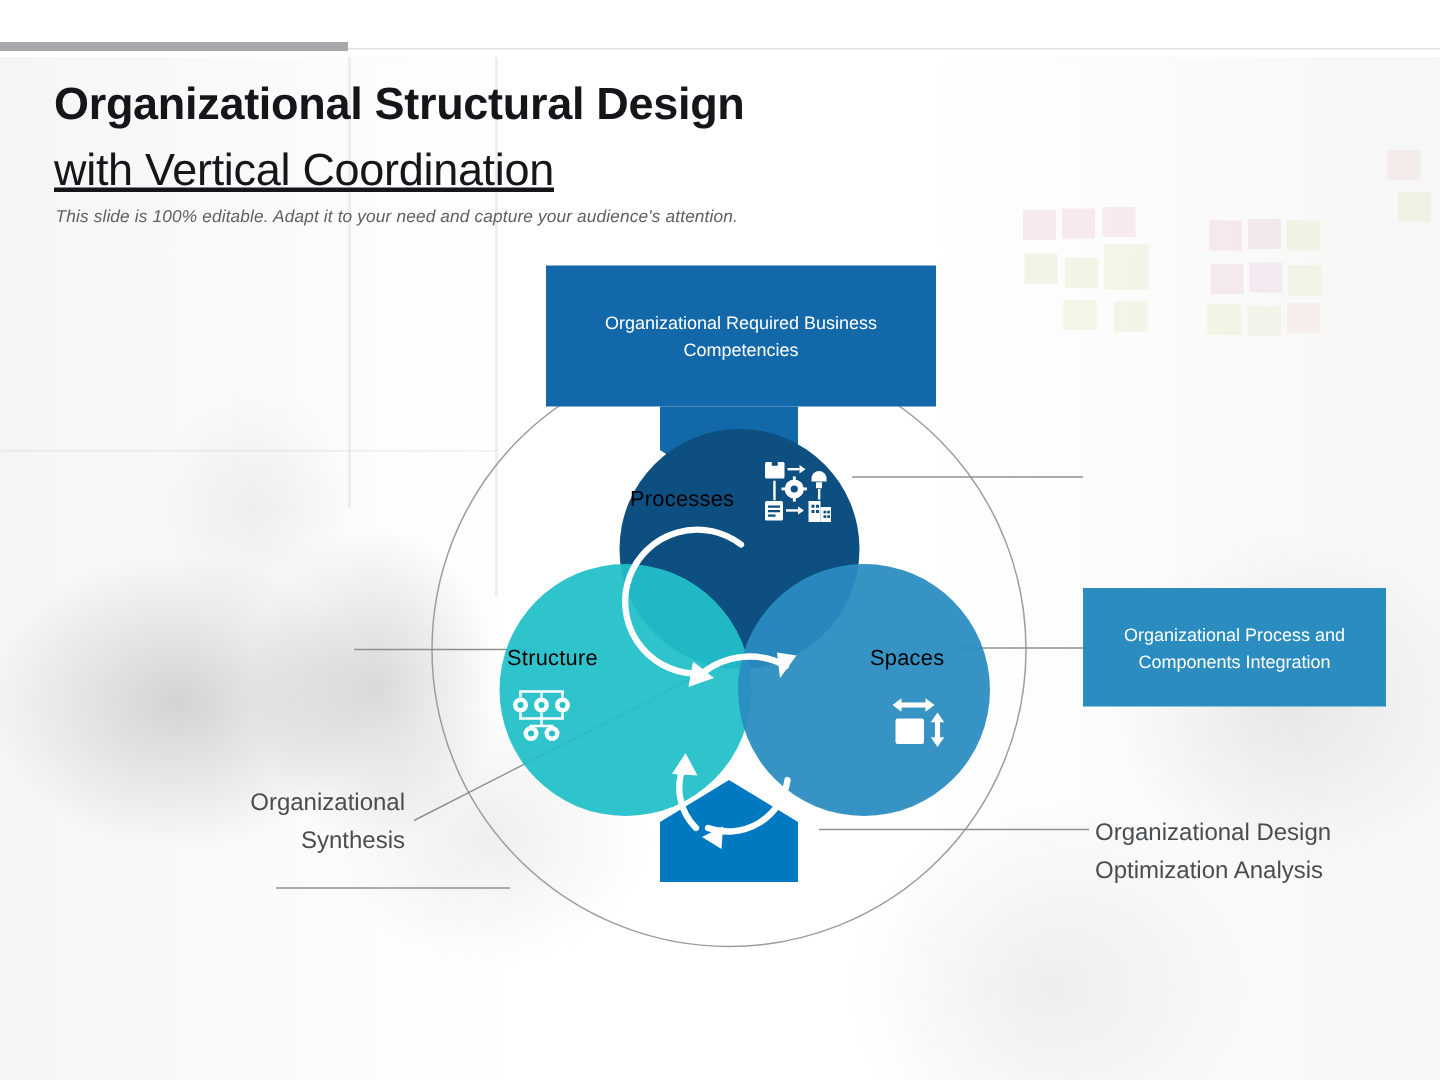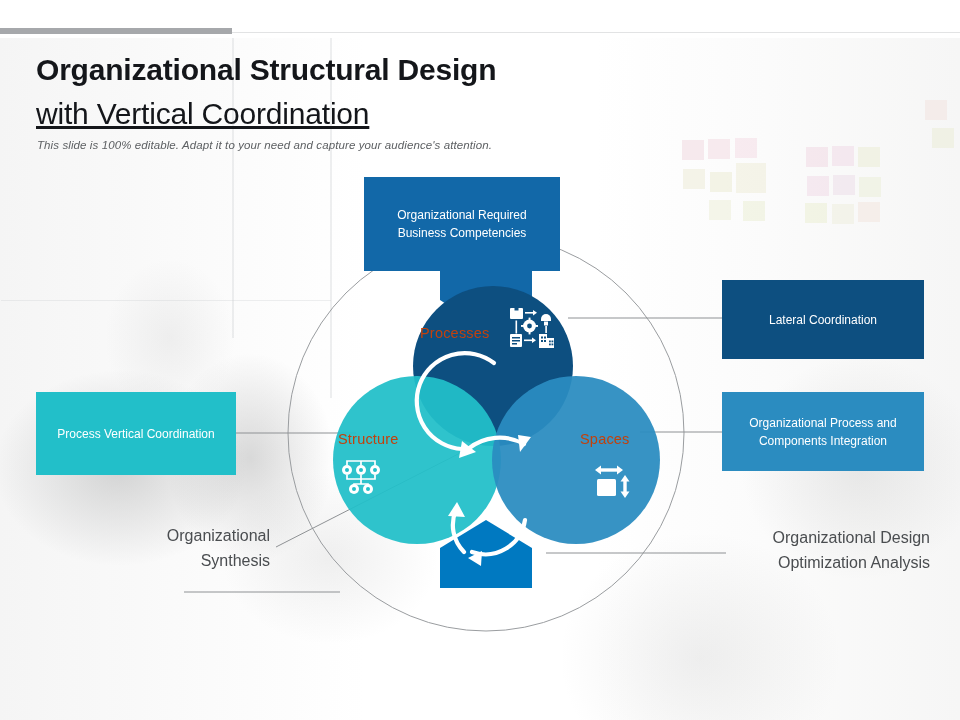--- a/index.html
+++ b/index.html
@@ -97,48 +97,48 @@
     align-items: center;
     justify-content: center;
     text-align: center;
     color: #ffffff;
     font-size: 12px;
     line-height: 1.5;
     padding: 6px 10px;
     box-sizing: border-box;
   }
 
-  .box-top    { left: 364px; top: 177px; width: 196px; height: 94px;  background: #1268a8; justify-content: center; }
+  .box-top    { left: 364px; top: 177px; width: 260px; height: 94px;  background: #1268a8; justify-content: center; }
   .box-bottom { left: 364px; top: 588px; width: 244px; height: 80px;  background: #0079c1; }
   .box-left   { left: 36px;  top: 392px; width: 200px; height: 83px;  background: #22bfc9; }
   .box-r1     { left: 722px; top: 280px; width: 202px; height: 79px;  background: #0d4f80; }
   .box-r2     { left: 722px; top: 392px; width: 202px; height: 79px;  background: #2b8cc0; }
 
   .plain-label {
     position: absolute;
     color: #4a4d50;
     font-size: 16px;
     line-height: 1.55;
   }
   .lbl-org-synth  { left: 150px; top: 524px; width: 120px; text-align: right; }
   .lbl-framework  { left:  70px; top: 573px; width: 108px; text-align: right; }
-  .lbl-optimize   { left: 730px; top: 526px; width: 200px; text-align: right; }
+  .lbl-optimize   { left: 730px; top: 544px; width: 200px; text-align: left; }
 
   .circle {
     position: absolute;
     border-radius: 50%;
     display: block;
   }
   .c-processes { left: 413px; top: 286px; width: 160px; height: 160px; background: #0d4f80; }
   .c-structure { left: 333px; top: 376px; width: 168px; height: 168px; background: #22bfc9; opacity: 0.94; }
   .c-spaces    { left: 492px; top: 376px; width: 168px; height: 168px; background: #2b8cc0; opacity: 0.94; }
 
   .venn-text {
     position: absolute;
-    color: #c2410c;
+    color: #000000;
     font-size: 14.5px;
     letter-spacing: 0.2px;
     white-space: nowrap;
   }
   .t-processes { left: 420px; top: 325px; }
   .t-structure { left: 338px; top: 431px; }
   .t-spaces    { left: 580px; top: 431px; }
 
   .venn-icon { position: absolute; }
   .i-processes { left: 508px; top: 306px; }
@@ -310,26 +310,20 @@
           <rect x="28.3" y="23" width="3.4" height="13"></rect>
           <polygon points="30,17 34.5,23.5 25.5,23.5"></polygon>
           <polygon points="30,40 34.5,33.5 25.5,33.5"></polygon>
         </g>
       </svg>
     </div>
 
     <div class="callout box-top">
       <span>Organizational Required Business Competencies</span>
     </div>
-    <div class="callout box-left">
-      <span>Process Vertical Coordination</span>
-    </div>
-    <div class="callout box-r1">
-      <span>Lateral Coordination</span>
-    </div>
     <div class="callout box-r2">
       <span>Organizational Process and Components Integration</span>
     </div>
 
     <div class="plain-label lbl-org-synth">Organizational Synthesis</div>
     <div class="plain-label lbl-optimize">Organizational Design Optimization Analysis</div>
 
   </div>
 </div>
 

